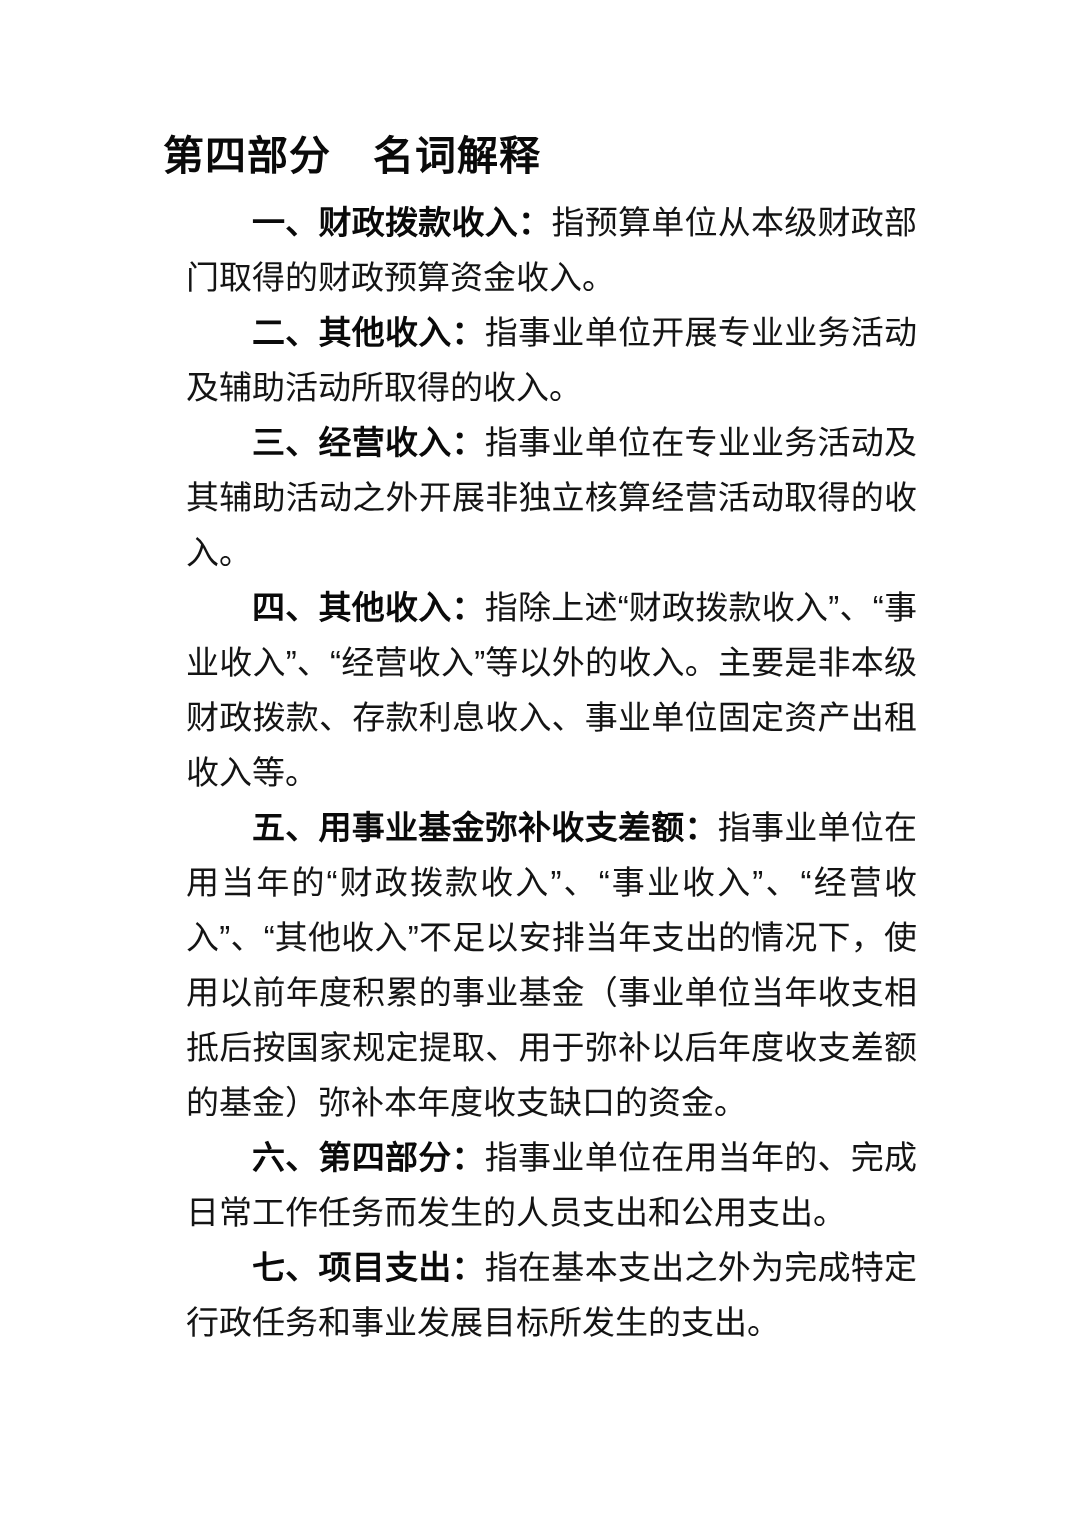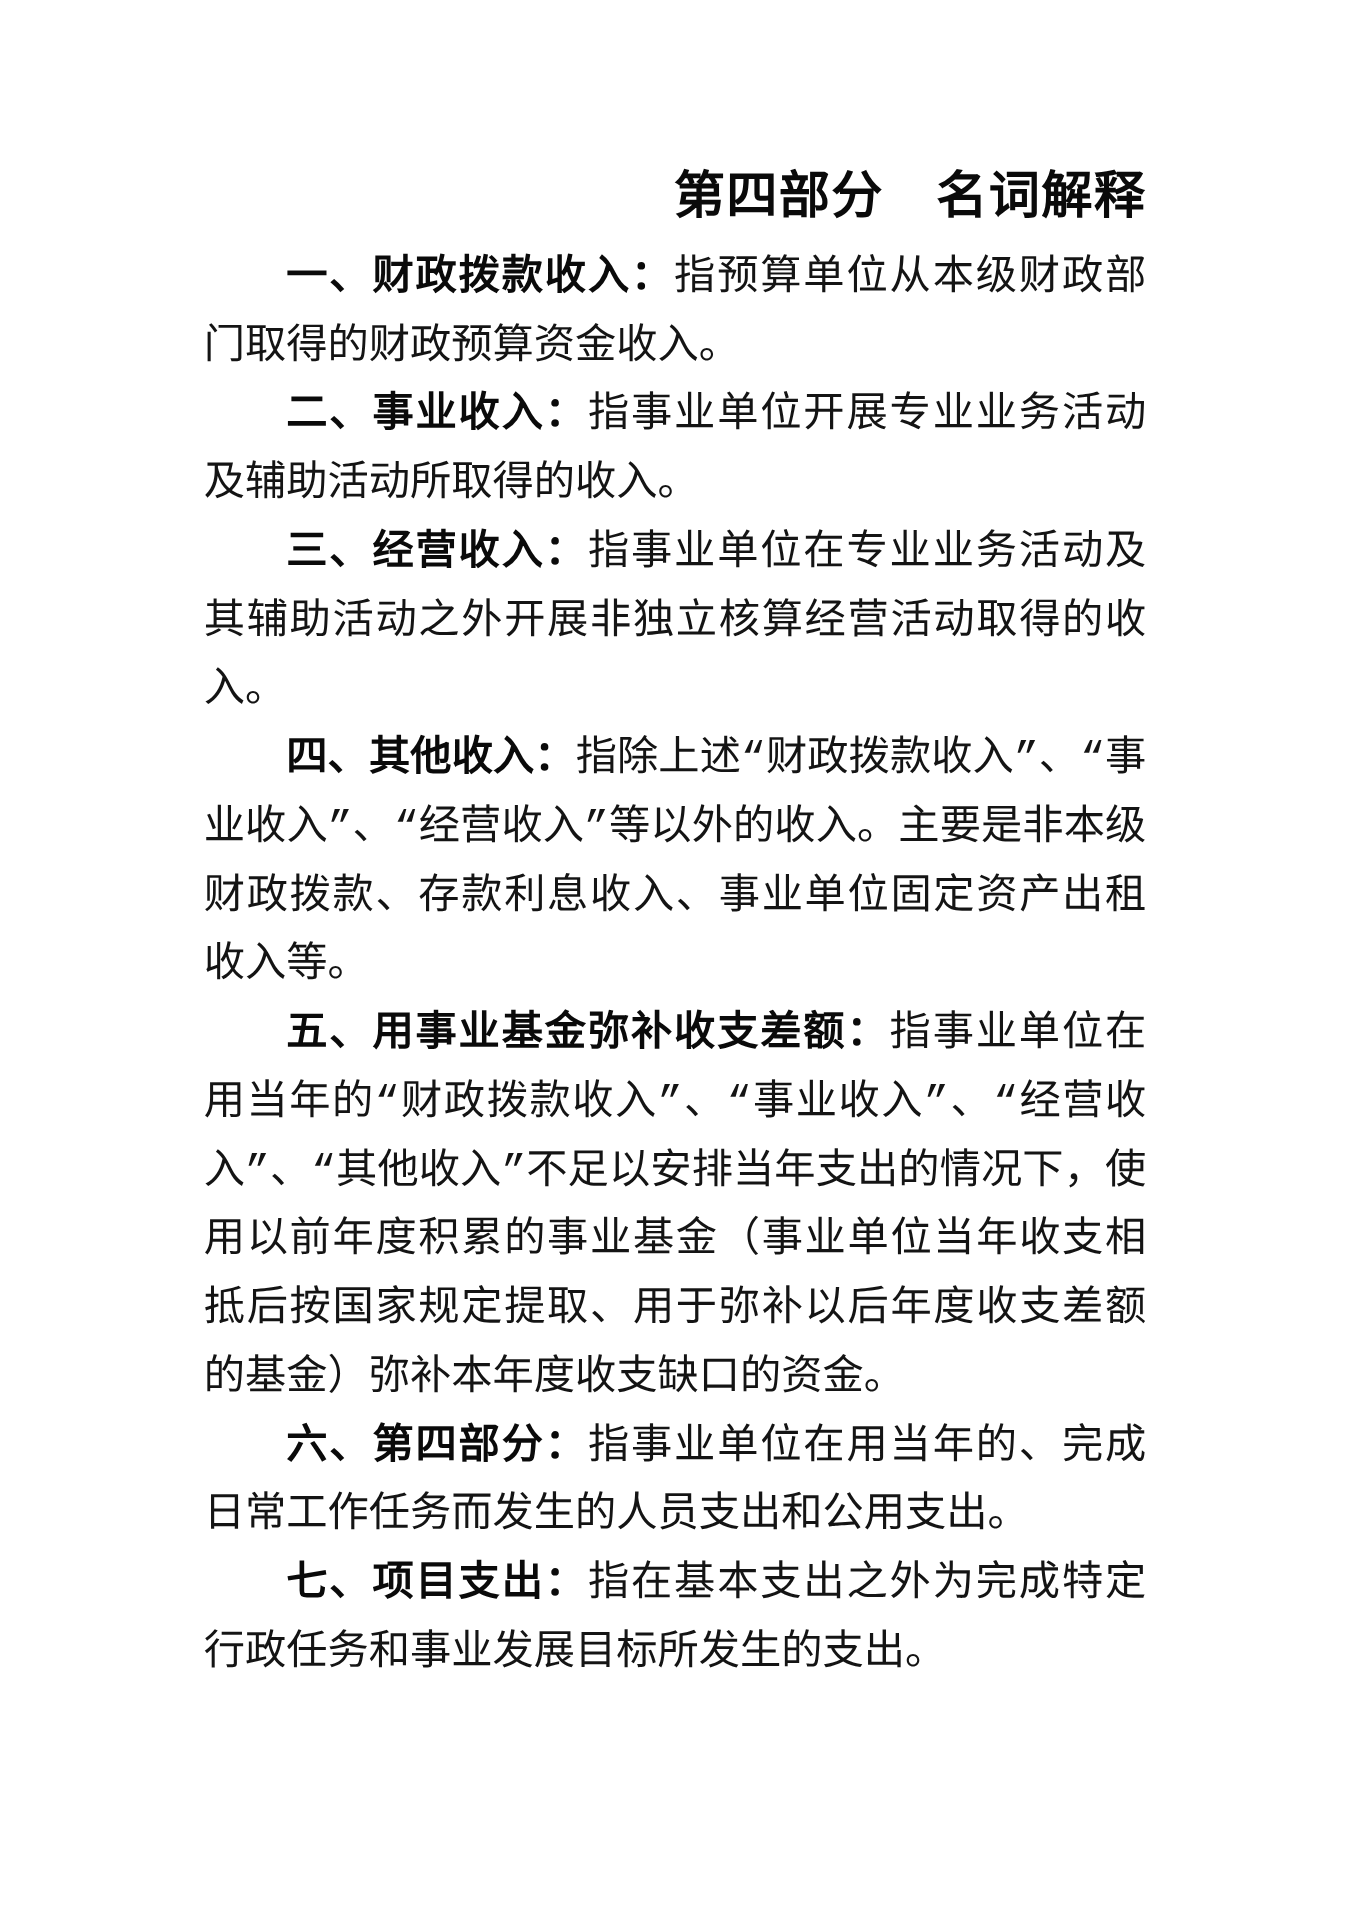--- a/index.html
+++ b/index.html
@@ -12,33 +12,34 @@
     width: 1080px;
     height: 1527px;
     background: #ffffff;
     color: #111111;
     box-sizing: border-box;
     padding: 131px 163px 0 163px;
     overflow: hidden;
   }
   .doc-title {
     margin: 0 0 14px 0;
-    text-align: right;
+    text-align: left;
     font-family: "Liberation Sans", "DejaVu Sans", sans-serif;
     font-weight: 700;
     font-size: 41px;
     line-height: 50px;
     letter-spacing: 1px;
     color: #0a0a0a;
   }
   .body-text {
-    font-family: Liberation Mono, monospace;
+    font-family: Liberation Sans, sans-serif;
     font-size: 33px;
     line-height: 55px;
     color: #141414;
+    margin-left: 23px;
   }
   .para {
     margin: 0;
     text-indent: 2em;
     text-align: justify;
     text-justify: inter-character;
   }
   .term {
     font-weight: 700;
     color: #0a0a0a;
@@ -46,21 +47,21 @@
 </style>
 </head>
 <body>
 
 <div class="page">
   <h1 class="doc-title">第四部分　名词解释</h1>
 
   <div class="body-text">
     <p class="para"><span class="term">一、财政拨款收入：</span><span>指预算单位从本级财政部门取得的财政预算资金收入。</span></p>
 
-    <p class="para"><span class="term">二、事业收入：</span><span>指事业单位开展专业业务活动及辅助活动所取得的收入。</span></p>
+    <p class="para"><span class="term">二、其他收入：</span><span>指事业单位开展专业业务活动及辅助活动所取得的收入。</span></p>
 
     <p class="para"><span class="term">三、经营收入：</span><span>指事业单位在专业业务活动及其辅助活动之外开展非独立核算经营活动取得的收入。</span></p>
 
     <p class="para"><span class="term">四、其他收入：</span><span>指除上述“财政拨款收入”、“事业收入”、“经营收入”等以外的收入。主要是非本级财政拨款、存款利息收入、事业单位固定资产出租收入等。</span></p>
 
     <p class="para"><span class="term">五、用事业基金弥补收支差额：</span><span>指事业单位在用当年的“财政拨款收入”、“事业收入”、“经营收入”、“其他收入”不足以安排当年支出的情况下，使用以前年度积累的事业基金（事业单位当年收支相抵后按国家规定提取、用于弥补以后年度收支差额的基金）弥补本年度收支缺口的资金。</span></p>
 
     <p class="para"><span class="term">六、第四部分：</span><span>指事业单位在用当年的、完成日常工作任务而发生的人员支出和公用支出。</span></p>
 
     <p class="para"><span class="term">七、项目支出：</span><span>指在基本支出之外为完成特定行政任务和事业发展目标所发生的支出。</span></p>

